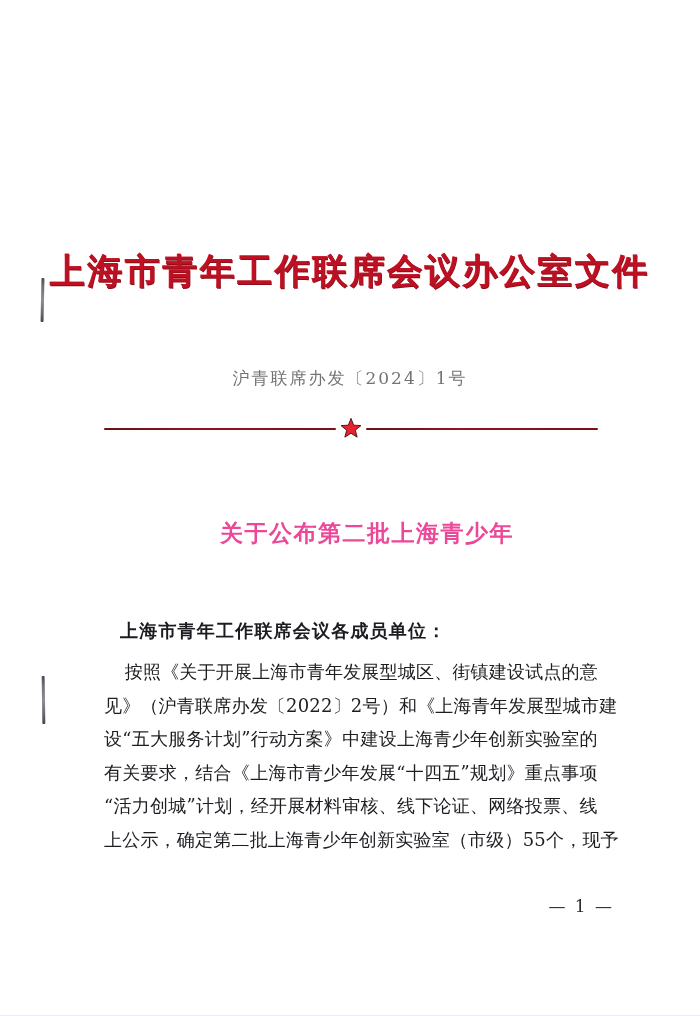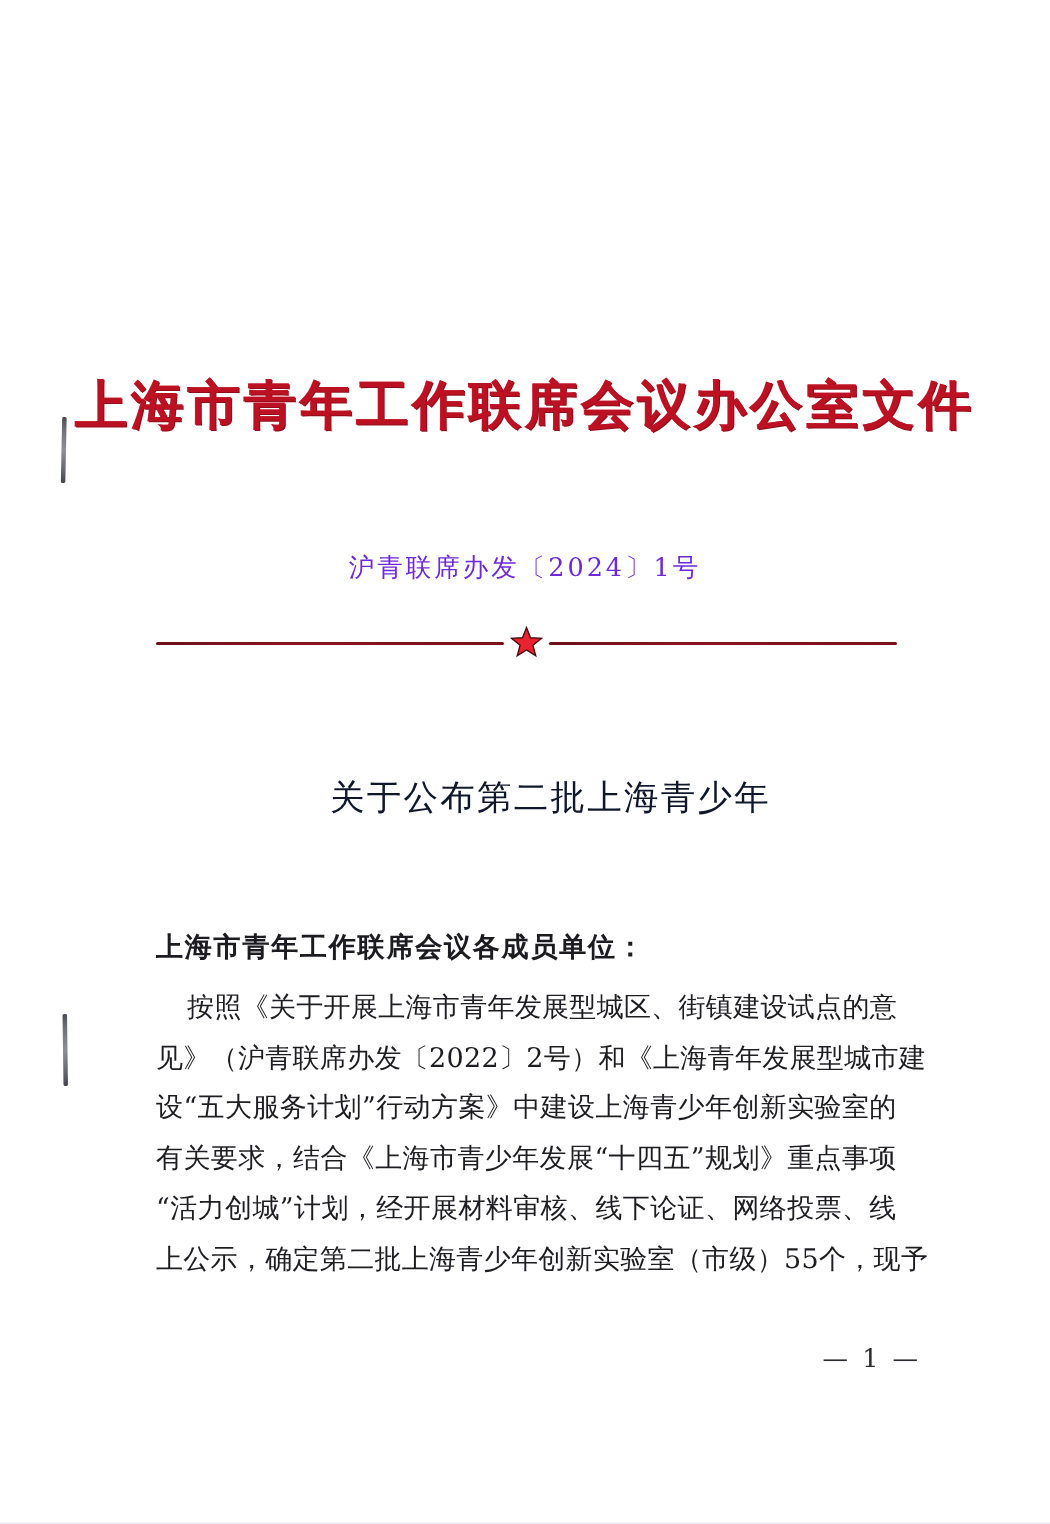--- a/index.html
+++ b/index.html
@@ -67,21 +67,21 @@
 
   
   #doc-number {
     position: absolute;
     left: 0;
     right: 0;
     top: 367px;
     text-align: center;
     font-size: 17px;
     letter-spacing: 2px;
-    color: #6d28d9;
+    color: #737373;
     font-family: "DejaVu Serif", "Liberation Serif", serif;
   }
 
   
   #red-rule {
     position: absolute;
     left: 104px;
     right: 102px;
     top: 418px;
     height: 22px;
@@ -106,33 +106,33 @@
   #rule-star svg { display: block; }
 
   
   #notice-title {
     position: absolute;
     left: 0;
     right: 0;
     top: 512px;
     text-align: center;
     font-size: 23px;
-    font-weight: normal;
+    font-weight: bold;
     letter-spacing: 1.5px;
     line-height: 41px;
-    color: #0f172a;
+    color: #ec4899;
     font-family: "DejaVu Serif", "Liberation Serif", serif;
     padding-left: 34px;
   }
   #notice-title .title-line { display: block; white-space: nowrap; }
 
   
   #salutation {
     position: absolute;
-    left: 104px;
+    left: 120px;
     top: 619px;
     font-size: 18px;
     font-weight: bold;
     letter-spacing: 1.2px;
     color: #1b1b20;
     font-family: "DejaVu Serif", "Liberation Serif", serif;
     white-space: nowrap;
   }
 
   

